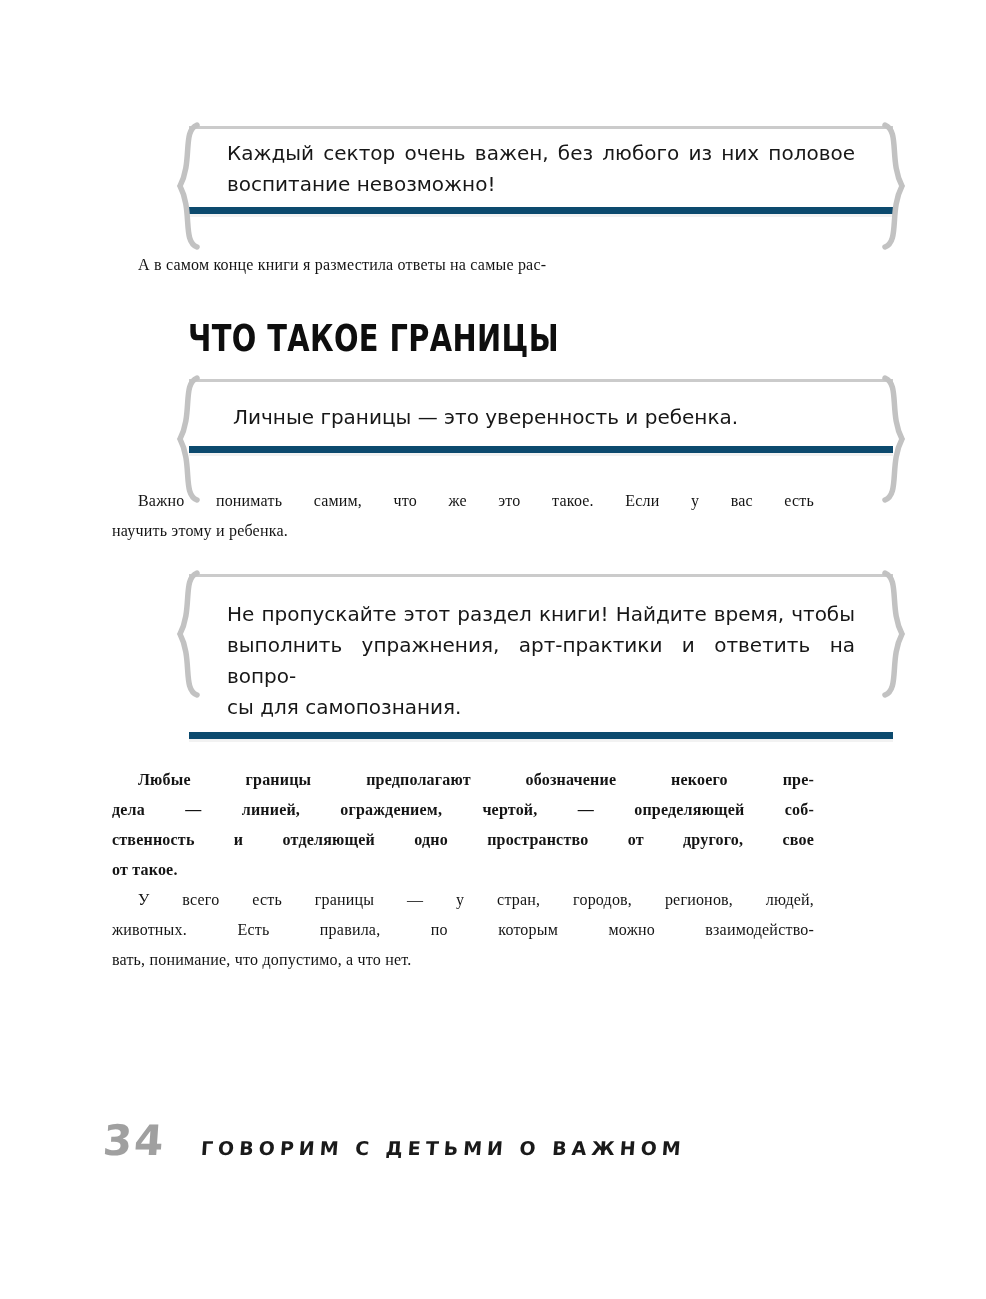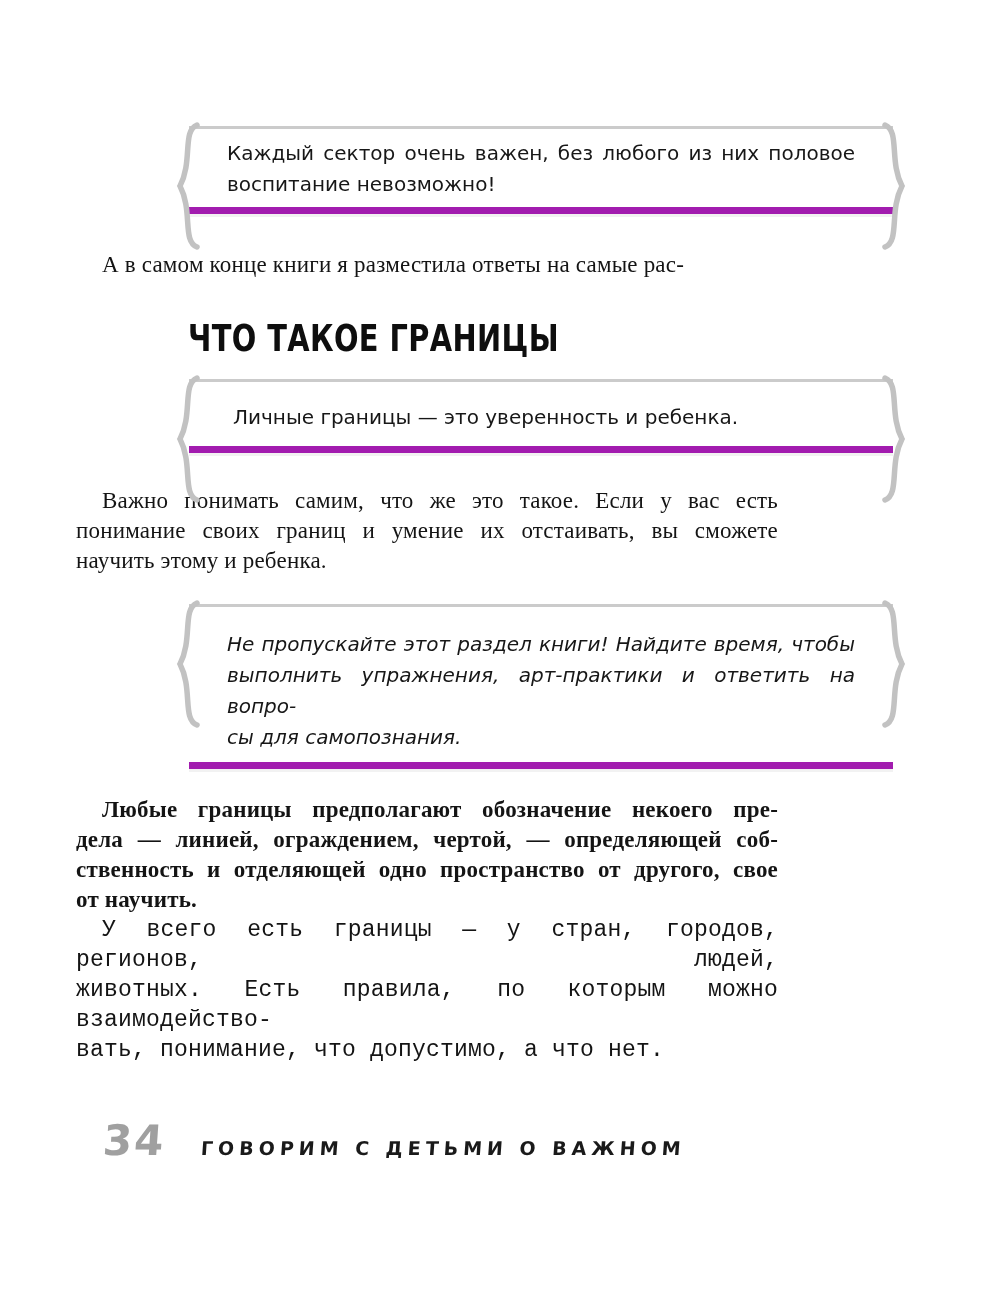--- a/index.html
+++ b/index.html
@@ -18,51 +18,51 @@
   .callout {
     position: relative;
     margin-left: 176px;
     width: 730px;
     box-sizing: border-box;
   }
   .callout .frame {
     margin: 0 13px;
     background: #ffffff;
     border-top: 3px solid #cbcbcb;
-    border-bottom: 7px solid #a21caf;
+    border-bottom: 7px solid #0c4a6e;
     box-shadow: 0 3px 0 rgba(0,0,0,0.05);
     box-sizing: border-box;
     font-family: "DejaVu Sans", sans-serif;
     font-size: 20px;
     line-height: 31px;
     color: #171717;
   }
   .callout .brace {
     position: absolute;
     top: -5px;
     bottom: -7px;
     width: 30px;
   }
   .callout .brace-left  { left: -4px; }
   .callout .brace-right { right: -4px; }
 
   .callout1 .frame { padding: 9px 38px 7px 38px; }
   .callout2 .frame { padding: 20px 38px 13px 44px; }
-  .callout3 .frame { padding: 22px 38px 9px 38px; font-style: italic; }
+  .callout3 .frame { padding: 22px 38px 9px 38px; }
 
   
   .lines .line { text-align: justify; text-align-last: justify; white-space: normal; }
   .lines .line:last-child { text-align-last: left; }
   .indent .line:first-child { text-indent: 26px; }
 
   
   .bodytext {
-    margin-left: 76px;
+    margin-left: 112px;
     width: 702px;
-    font-size: 23px;
+    font-size: 16px;
     line-height: 30px;
     letter-spacing: 0.2px;
   }
 
   
   .section-heading {
     margin: 42px 0 0 188px;
     font-family: "DejaVu Sans", sans-serif;
     font-weight: bold;
     font-size: 37px;
@@ -75,21 +75,21 @@
   }
 
   
   .callout1 { margin-top: 126px; }
   .para1    { margin-top: 36px; }
   .para2    { margin-top: 24px; }
   .callout2 { margin-top: 23px; }
   .para3    { margin-top: 33px; }
   .callout3 { margin-top: 28px; }
   .para4    { margin-top: 26px; font-weight: bold; }
-  .para5    { margin-top: 0; font-family: Liberation Mono, monospace; }
+  .para5    { margin-top: 0; }
 
   
   .footer {
     position: absolute;
     left: 103px;
     top: 1120px;
     display: flex;
     align-items: baseline;
     gap: 36px;
     font-family: "DejaVu Sans", sans-serif;
@@ -143,21 +143,20 @@
     <div class="frame lines">
         <div class="line">Личные границы — это уверенность и ребенка.</div>
       </div>
     <svg class="brace brace-right" viewBox="0 0 30 130" preserveAspectRatio="none" fill="none">
       <path d="M 5 4 C 20 10, 9 40, 22 65 C 9 90, 20 120, 5 126" stroke="#c2c2c2" stroke-width="5.5" stroke-linecap="round" vector-effect="non-scaling-stroke"></path>
     </svg>
   </div>
 
   <div class="bodytext lines indent para3">
       <div class="line">Важно понимать самим, что же это такое. Если у вас есть</div>
-      <div class="line">понимание своих границ и умение их отстаивать, вы сможете</div>
       <div class="line">научить этому и ребенка.</div>
     </div>
 
   <div class="callout callout3">
     <svg class="brace brace-left" viewBox="0 0 30 130" preserveAspectRatio="none" fill="none">
       <path d="M 25 4 C 10 10, 21 40, 8 65 C 21 90, 10 120, 25 126" stroke="#c2c2c2" stroke-width="5.5" stroke-linecap="round" vector-effect="non-scaling-stroke"></path>
     </svg>
     <div class="frame lines">
         <div class="line">Не пропускайте этот раздел книги! Найдите время, чтобы</div>
         <div class="line">выполнить упражнения, арт-практики и ответить на вопро-</div>
@@ -165,21 +164,21 @@
       </div>
     <svg class="brace brace-right" viewBox="0 0 30 130" preserveAspectRatio="none" fill="none">
       <path d="M 5 4 C 20 10, 9 40, 22 65 C 9 90, 20 120, 5 126" stroke="#c2c2c2" stroke-width="5.5" stroke-linecap="round" vector-effect="non-scaling-stroke"></path>
     </svg>
   </div>
 
   <div class="bodytext lines indent para4">
       <div class="line">Любые границы предполагают обозначение некоего пре-</div>
       <div class="line">дела — линией, ограждением, чертой, — определяющей соб-</div>
       <div class="line">ственность и отделяющей одно пространство от другого, свое</div>
-      <div class="line">от научить.</div>
+      <div class="line">от такое.</div>
     </div>
 
   <div class="bodytext lines indent para5">
       <div class="line">У всего есть границы — у стран, городов, регионов, людей,</div>
       <div class="line">животных. Есть правила, по которым можно взаимодейство-</div>
       <div class="line">вать, понимание, что допустимо, а что нет.</div>
     </div>
 
   <div class="footer">
     <span class="page-number">34</span>

